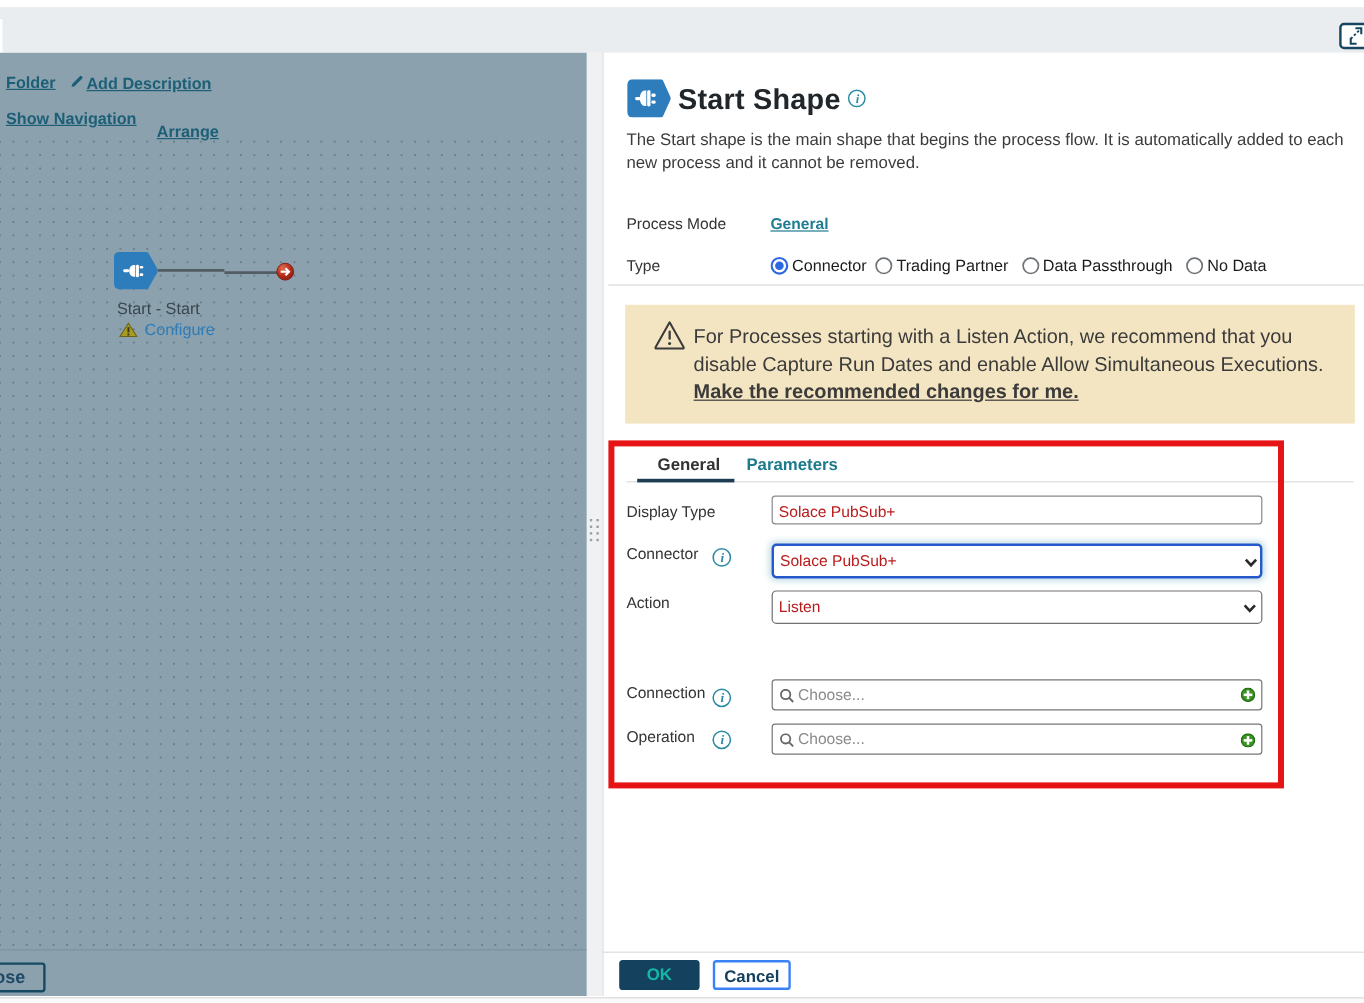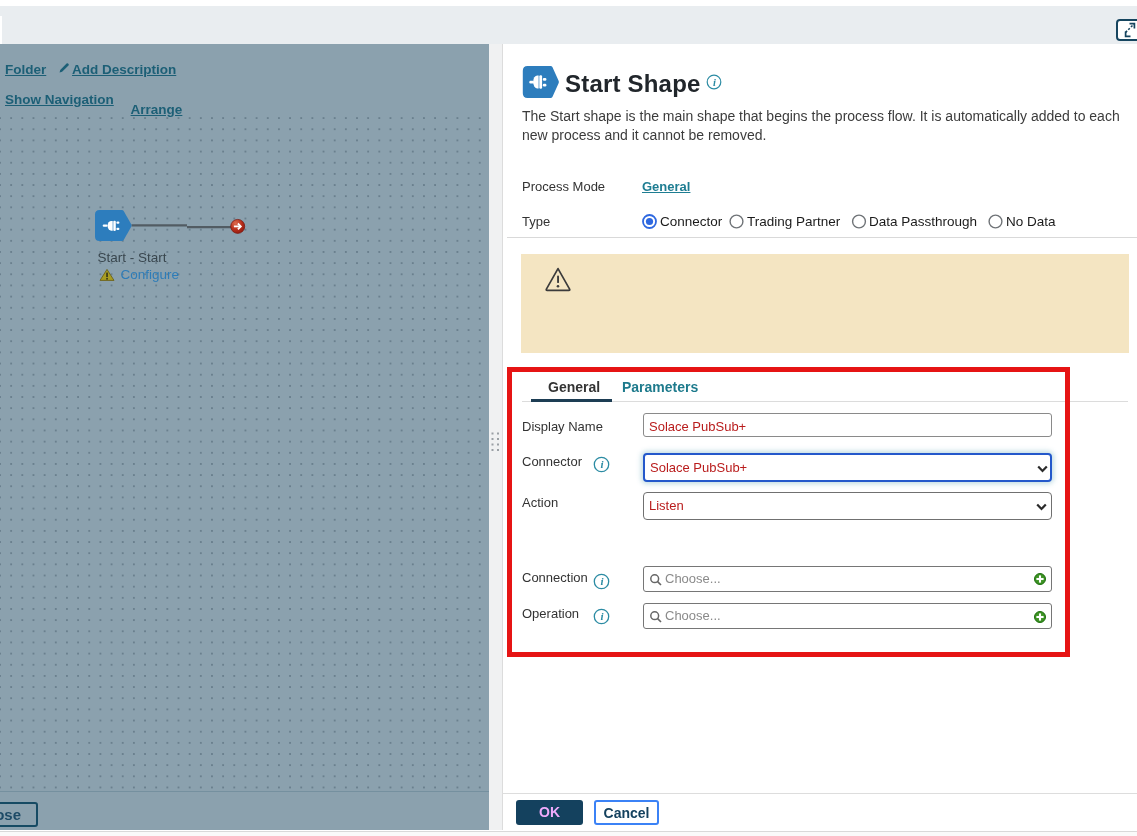--- a/index.html
+++ b/index.html
@@ -66,21 +66,21 @@
 #oplabel { left:522px; top:606px; }
 #opinput { top:603px; height:26px; line-height:24px; color:#8a8a8a; border-color:#767676; }
 .choose { padding-left:21px; }
 
 
 #redbox { left:507px; top:367px; width:563px; height:290px; border:5px solid #e61414; z-index:50; }
 
 
 #fdivider { left:502px; top:793px; width:635px; height:1px; background:#dddddd; }
 #okbtn { left:516px; top:800px; width:67px; height:25px; background:#14415e; border-radius:3px;
-  color:#f0abfc; font-weight:bold; font-size:14px; text-align:center; line-height:25px; }
+  color:#14b8a6; font-weight:bold; font-size:14px; text-align:center; line-height:25px; }
 #cancelbtn { left:594px; top:800px; width:65px; height:25px; background:#ffffff; border:2px solid #3b82f6; border-radius:3px;
   color:#14415e; font-weight:bold; font-size:14px; text-align:center; line-height:23px; }
 #bottombar { left:0; top:830.5px; width:1137px; height:5.5px; background:#fafafa; border-top:1px solid #d9d9d9; }
 </style>
 </head>
 <body>
 <div id="stage">
   <div id="topbar" class="abs"></div>
   <div id="notch" class="abs"></div>
   <div id="expandbtn" class="abs">
@@ -181,27 +181,28 @@
   <div class="abs radlbl" style="left:869px;">Data Passthrough</div>
   <div class="abs radlbl" style="left:1006px;">No Data</div>
   <div id="divider1" class="abs"></div>
 
   <div id="warnbox" class="abs"></div>
   <svg class="abs" style="left:544px;top:266px;" width="28" height="27" viewBox="0 0 28 27">
     <path d="M14 2.6 L25.6 23.2 Q26.2 24.4 24.9 24.4 H3.1 Q1.8 24.4 2.4 23.2 Z" fill="none" stroke="#3b3b3b" stroke-width="1.7" stroke-linejoin="round"></path>
     <rect x="13.1" y="9.5" width="1.9" height="7.6" rx="0.9" fill="#3b3b3b"></rect>
     <circle cx="14" cy="20.3" r="1.3" fill="#3b3b3b"></circle>
   </svg>
+  <div id="warntext" class="abs">For Processes starting with a Listen Action, we recommend that you<br>disable Capture Run Dates and enable Allow Simultaneous Executions.<br><b style="text-decoration:underline;">Make the recommended changes for me.</b></div>
 
   <div id="tabline" class="abs"></div>
   <div id="tabactive" class="abs"></div>
   <div id="tabgen" class="abs">General</div>
   <div id="tabpar" class="abs">Parameters</div>
 
-  <div id="dnlabel" class="abs flabel">Display Name</div>
+  <div id="dnlabel" class="abs flabel">Display Type</div>
   <div id="dninput" class="abs inp">Solace PubSub+</div>
 
   <div id="cnlabel" class="abs flabel">Connector</div>
   <svg class="abs infoic" style="left:593px;top:456px;" width="17" height="17" viewBox="0 0 17 17">
     <circle cx="8.5" cy="8.5" r="7.2" fill="none" stroke="#2b8ba3" stroke-width="1.3"></circle>
     <text x="9" y="12.4" font-family="Liberation Serif, serif" font-style="italic" font-weight="bold" font-size="11" fill="#2b8ba3" text-anchor="middle">i</text>
   </svg>
   <div id="cninput" class="abs inp">Solace PubSub+
     <svg width="11" height="8" viewBox="0 0 11 8" style="position:absolute;right:2px;top:10px;">
       <path d="M1.2 1.4 L5.5 6 L9.8 1.4" fill="none" stroke="#2a2a2a" stroke-width="2.2"></path>

